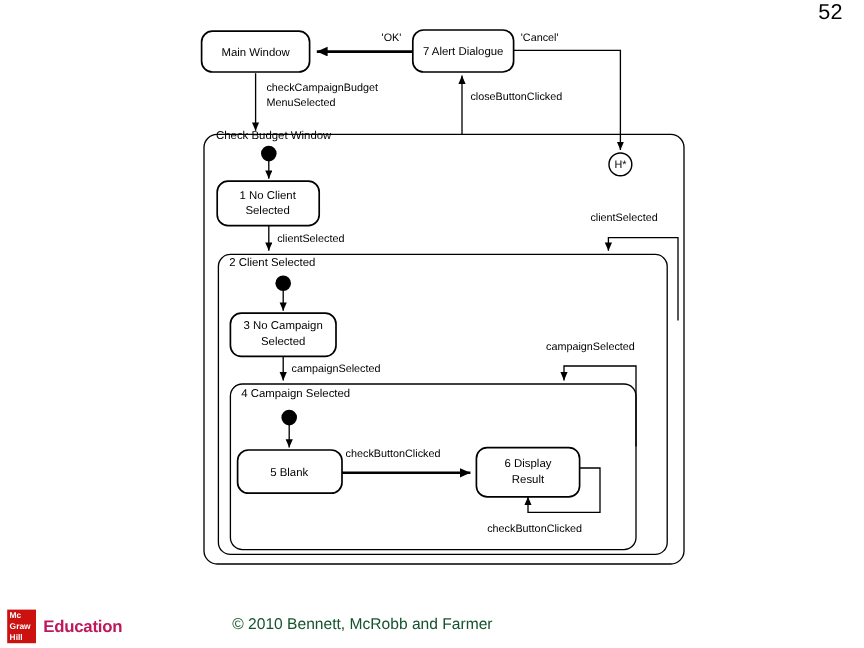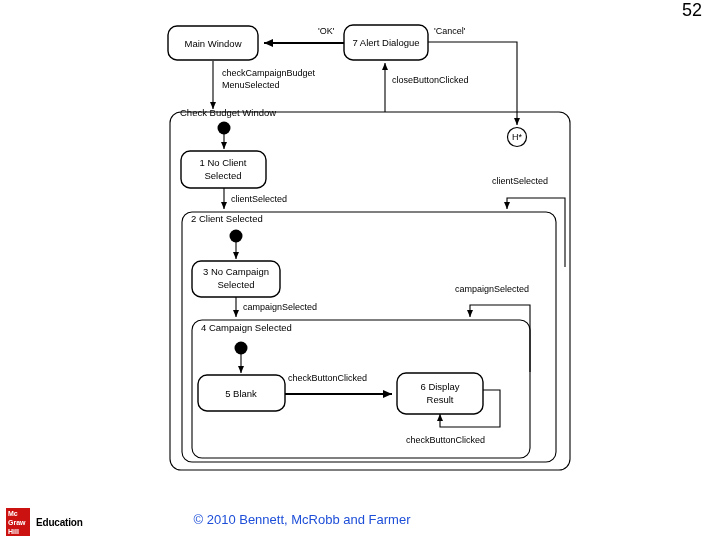--- a/index.html
+++ b/index.html
@@ -108,33 +108,33 @@
     flex-direction: column;
     align-items: flex-start;
     justify-content: center;
     padding-left: 2px;
     box-sizing: border-box;
   }
   #logo-mark span { display: block; }
   #logo-word {
     font-family: "Liberation Sans", sans-serif;
     font-weight: bold;
-    font-size: 10px;
-    color: #000000;
+    font-size: 14px;
+    color: #be185d;
     letter-spacing: -0.2px;
   }
   #copyright {
     position: absolute;
     left: 0;
     top: 14px;
     width: 604px;
     text-align: center;
     font-family: "Liberation Sans", sans-serif;
     font-size: 13px;
-    color: #1d4ed8;
+    color: #14532d;
   }
   #page-number {
     position: absolute;
     right: 18px;
     top: 0px;
     font-family: "Liberation Sans", sans-serif;
     font-size: 18px;
     color: #000000;
   }
 </style>

